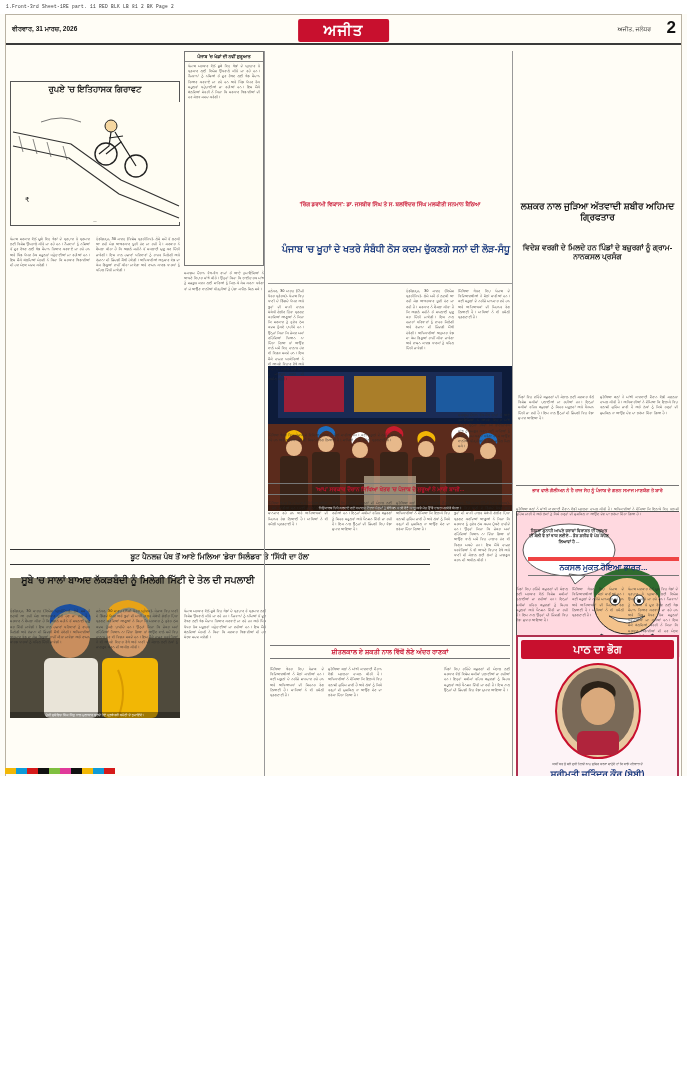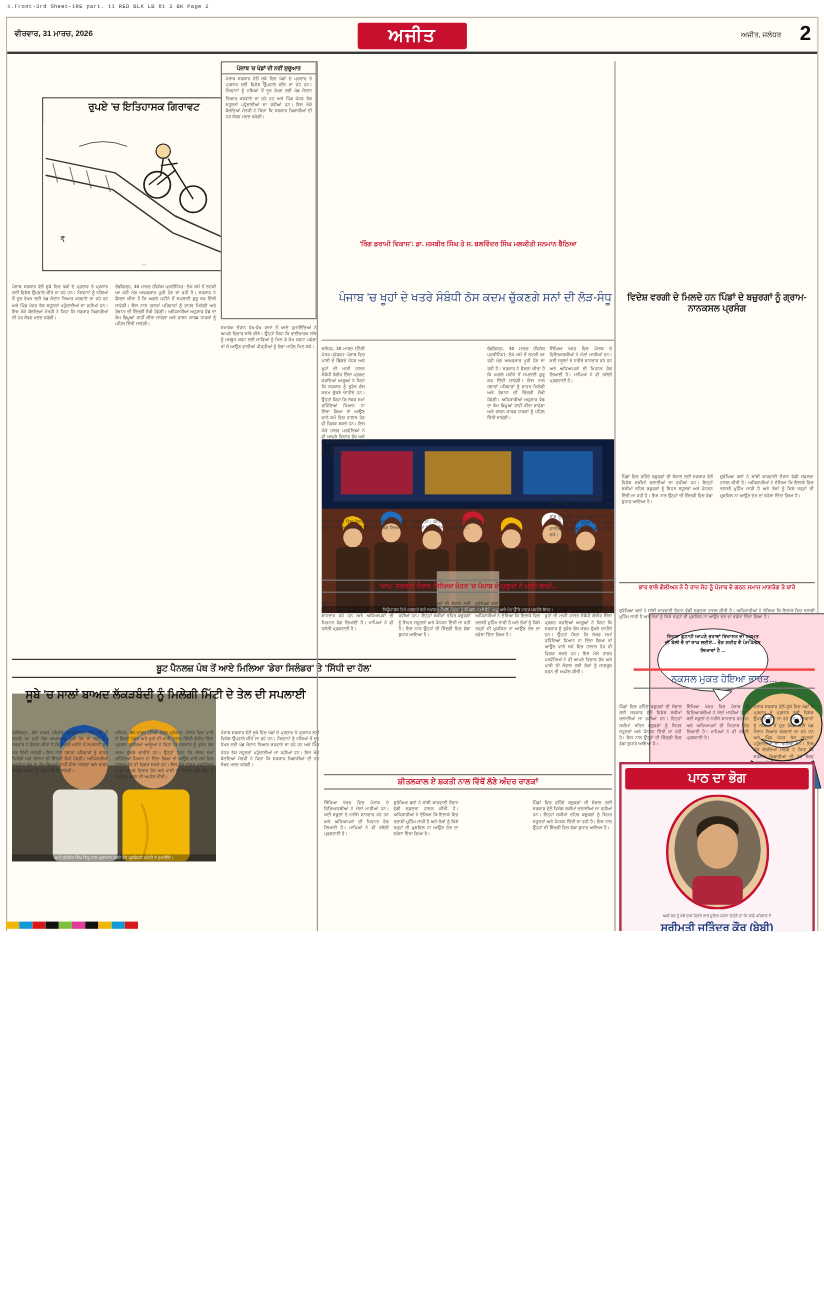--- a/index.html
+++ b/index.html
@@ -66,28 +66,28 @@
   .boxed { border: 1px solid #777; }
   
   .photo { position: relative; overflow: hidden; background: #c9c3b5; }
   .photo .ph-label {
     position: absolute; bottom: 0; left: 0; right: 0;
     font-size: 3.4px; color: #fff; background: rgba(0,0,0,.35);
     text-align: center; padding: 1px 0;
   }
   
   .cartoon {
-    background: #fffdf3; border: 1px solid #555; position: relative; margin-left: 25px;
+    background: #fffdf3; border: 1px solid #555; position: relative;
   }
   .toon-bubble {
     position: absolute; font-size: 4.2px; line-height: 1.3; color: #111;
     font-weight: bold; text-align: center;
   }
   .redhead { color: #c8102e; font-weight: bold; text-align: center; }
-  .bluehead { color: #15357a; font-weight: normal; text-align: center; margin-left: 12px; }
+  .bluehead { color: #15357a; font-weight: bold; text-align: center; margin-left: 12px; }
   .divider-v { position: absolute; width: 1px; background: #999; }
   .divider-h { position: absolute; height: 1px; background: #999; }
   .yellow-box { background: #fff7c0; border: 1px solid #b59b27; }
   .ad-box { border: 2px solid #b03050; background: #fff8fa; }
   .tiny { font-size: 3.2px; }
   
   .colorbar { position: absolute; bottom: 2px; left: 5px; display: flex; }
   .colorbar span { width: 11px; height: 6px; display: inline-block; }
   
   .mkt-table { width: 100%; border-collapse: collapse; font-size: 3.6px; }
@@ -211,20 +211,23 @@
           <circle cx="98" cy="88" r="5" fill="#fff" stroke="#222"></circle>
           <circle cx="122" cy="88" r="5" fill="#fff" stroke="#222"></circle>
           <circle cx="98" cy="89" r="2" fill="#111"></circle>
           <circle cx="122" cy="89" r="2" fill="#111"></circle>
           <path d="M92 104 q18 14 36 0 q-18 6 -36 0z" fill="#fff" stroke="#222" stroke-width=".8"></path>
           <path d="M84 122 q26 16 52 0 l6 23 l-64 0z" fill="#2b6a9c" stroke="#222" stroke-width=".8"></path>
         </g>
       </svg>
       <div class="toon-bubble" style="left:12px; top:16px; width:80px;">ਜਿਹੜਾ ਗੁਨਾਹੀ ਆਪਣੇ ਭਰਾਵਾਂ ਵਿਰਾਸਤ ਦੀ ਹਕੂਮਤ ਦੀ ਬੋਲੀ ਵੈ ਤਾਂ ਝਾਕ ਲਈਏ... ਭੈੜ ਸ਼ਰੀਫ ਵੈ ਪੰਜ ਕੱਢਣ ਲਿਆਵਾਂ ਹੈ ...</div>
     </div>
+    <div class="col" style="left:510px; top:186px; width:163px;">
+      <div style="font-size:9px;font-weight:bold;text-align:center;color:#111;line-height:1.2;">ਲਸ਼ਕਰ ਨਾਲ ਜੁੜਿਆ ਅੱਤਵਾਦੀ ਸ਼ਬੀਰ ਅਹਿਮਦ ਗ੍ਰਿਫਤਾਰ</div>
+    </div>
 
     <div class="col" style="left:262px; top:228px; width:244px;">
       <div class="bluehead" style="font-size:9.5px;line-height:1.25;">ਪੰਜਾਬ 'ਚ ਖੂਹਾਂ ਦੇ ਖਤਰੇ ਸੰਬੰਧੀ ਠੋਸ ਕਦਮ ਚੁੱਕਣਗੇ ਸਨਾਂ ਦੀ ਲੋੜ-ਸੰਧੂ</div>
     </div>
     <div class="divider-h" style="left:262px; top:268px; width:244px;"></div>
 
     <div class="col photo" style="left:300px; top:325px; width:96px; height:88px;">
       <svg width="96" height="88">
         <rect width="96" height="88" fill="#6a6253"></rect>
         <rect width="96" height="40" fill="#857c69"></rect>
@@ -272,21 +275,21 @@
 
     <div class="col body-txt" style="left:512px; top:380px; width:76px; height:84px;">ਪਿੰਡਾਂ ਵਿਚ ਰਹਿੰਦੇ ਬਜ਼ੁਰਗਾਂ ਦੀ ਸੰਭਾਲ ਲਈ ਸਰਕਾਰ ਵੱਲੋਂ ਵਿਸ਼ੇਸ਼ ਸਕੀਮਾਂ ਚਲਾਈਆਂ ਜਾ ਰਹੀਆਂ ਹਨ। ਇਨ੍ਹਾਂ ਸਕੀਮਾਂ ਤਹਿਤ ਬਜ਼ੁਰਗਾਂ ਨੂੰ ਸਿਹਤ ਸਹੂਲਤਾਂ ਅਤੇ ਪੈਨਸ਼ਨ ਦਿੱਤੀ ਜਾ ਰਹੀ ਹੈ। ਇਸ ਨਾਲ ਉਨ੍ਹਾਂ ਦੀ ਜ਼ਿੰਦਗੀ ਵਿਚ ਵੱਡਾ ਸੁਧਾਰ ਆਇਆ ਹੈ।</div>
     <div class="col body-txt" style="left:594px; top:380px; width:78px; height:84px;">ਸੁਰੱਖਿਆ ਬਲਾਂ ਨੇ ਸਾਂਝੀ ਕਾਰਵਾਈ ਦੌਰਾਨ ਵੱਡੀ ਸਫ਼ਲਤਾ ਹਾਸਲ ਕੀਤੀ ਹੈ। ਅਧਿਕਾਰੀਆਂ ਨੇ ਦੱਸਿਆ ਕਿ ਇਲਾਕੇ ਵਿਚ ਤਲਾਸ਼ੀ ਮੁਹਿੰਮ ਜਾਰੀ ਹੈ ਅਤੇ ਲੋਕਾਂ ਨੂੰ ਕਿਸੇ ਤਰ੍ਹਾਂ ਦੀ ਮੁਸ਼ਕਿਲ ਨਾ ਆਉਣ ਦੇਣ ਦਾ ਭਰੋਸਾ ਦਿੱਤਾ ਗਿਆ ਹੈ।</div>
 
     <div class="col" style="left:510px; top:470px; width:163px;">
       <div class="redhead" style="font-size:4.8px;border-top:1px solid #777;padding-top:1.5px;line-height:1.25;">ਭਾਰ ਵਾਲੇ ਗੋਲੀਅਨ ਨੇ ਹੈ ਰਾਜ ਸੇਹ ਨੂੰ ਪੰਜਾਬ ਦੇ ਗਠਨ ਸਮਾਜ ਮਾਣਯੋਗ ਤੇ ਬਾਰੇ</div>
     </div>
     <div class="col body-txt" style="left:510px; top:492px; width:163px; height:48px;">ਸੁਰੱਖਿਆ ਬਲਾਂ ਨੇ ਸਾਂਝੀ ਕਾਰਵਾਈ ਦੌਰਾਨ ਵੱਡੀ ਸਫ਼ਲਤਾ ਹਾਸਲ ਕੀਤੀ ਹੈ। ਅਧਿਕਾਰੀਆਂ ਨੇ ਦੱਸਿਆ ਕਿ ਇਲਾਕੇ ਵਿਚ ਤਲਾਸ਼ੀ ਮੁਹਿੰਮ ਜਾਰੀ ਹੈ ਅਤੇ ਲੋਕਾਂ ਨੂੰ ਕਿਸੇ ਤਰ੍ਹਾਂ ਦੀ ਮੁਸ਼ਕਿਲ ਨਾ ਆਉਣ ਦੇਣ ਦਾ ਭਰੋਸਾ ਦਿੱਤਾ ਗਿਆ ਹੈ।</div>
 
     <div class="col" style="left:510px; top:542px; width:163px;">
-      <div class="bluehead" style="font-size:8px;border-top:2px solid #ef4444;border-bottom:1px solid #777;padding:2px 0;">ਨਕਸਲ ਮੁਕਤ ਹੋਇਆ ਭਾਰਤ...</div>
+      <div class="bluehead" style="font-size:8px;border-top:4px solid #ef4444;border-bottom:1px solid #777;padding:2px 0;">ਨਕਸਲ ਮੁਕਤ ਹੋਇਆ ਭਾਰਤ...</div>
     </div>
     <div class="col body-txt" style="left:510px; top:572px; width:52px; height:190px;">ਪਿੰਡਾਂ ਵਿਚ ਰਹਿੰਦੇ ਬਜ਼ੁਰਗਾਂ ਦੀ ਸੰਭਾਲ ਲਈ ਸਰਕਾਰ ਵੱਲੋਂ ਵਿਸ਼ੇਸ਼ ਸਕੀਮਾਂ ਚਲਾਈਆਂ ਜਾ ਰਹੀਆਂ ਹਨ। ਇਨ੍ਹਾਂ ਸਕੀਮਾਂ ਤਹਿਤ ਬਜ਼ੁਰਗਾਂ ਨੂੰ ਸਿਹਤ ਸਹੂਲਤਾਂ ਅਤੇ ਪੈਨਸ਼ਨ ਦਿੱਤੀ ਜਾ ਰਹੀ ਹੈ। ਇਸ ਨਾਲ ਉਨ੍ਹਾਂ ਦੀ ਜ਼ਿੰਦਗੀ ਵਿਚ ਵੱਡਾ ਸੁਧਾਰ ਆਇਆ ਹੈ।</div>
     <div class="col body-txt" style="left:566px; top:572px; width:52px; height:190px;">ਸਿੱਖਿਆ ਖੇਤਰ ਵਿਚ ਪੰਜਾਬ ਦੇ ਵਿਦਿਆਰਥੀਆਂ ਨੇ ਮੱਲਾਂ ਮਾਰੀਆਂ ਹਨ। ਕਈ ਸਕੂਲਾਂ ਦੇ ਨਤੀਜੇ ਸ਼ਾਨਦਾਰ ਰਹੇ ਹਨ ਅਤੇ ਅਧਿਆਪਕਾਂ ਦੀ ਮਿਹਨਤ ਰੰਗ ਲਿਆਈ ਹੈ। ਮਾਪਿਆਂ ਨੇ ਵੀ ਤਸੱਲੀ ਪ੍ਰਗਟਾਈ ਹੈ।</div>
     <div class="col body-txt" style="left:622px; top:572px; width:50px; height:150px;">ਪੰਜਾਬ ਸਰਕਾਰ ਵੱਲੋਂ ਸੂਬੇ ਵਿਚ ਖੇਡਾਂ ਦੇ ਪ੍ਰਚਾਰ ਤੇ ਪ੍ਰਸਾਰ ਲਈ ਵਿਸ਼ੇਸ਼ ਉਪਰਾਲੇ ਕੀਤੇ ਜਾ ਰਹੇ ਹਨ। ਨੌਜਵਾਨਾਂ ਨੂੰ ਨਸ਼ਿਆਂ ਤੋਂ ਦੂਰ ਰੱਖਣ ਲਈ ਖੇਡ ਮੈਦਾਨ ਤਿਆਰ ਕਰਵਾਏ ਜਾ ਰਹੇ ਹਨ ਅਤੇ ਪਿੰਡ ਪੱਧਰ ਤੱਕ ਸਹੂਲਤਾਂ ਪਹੁੰਚਾਈਆਂ ਜਾ ਰਹੀਆਂ ਹਨ। ਇਸ ਮੌਕੇ ਬੋਲਦਿਆਂ ਮੰਤਰੀ ਨੇ ਕਿਹਾ ਕਿ ਸਰਕਾਰ ਖਿਡਾਰੀਆਂ ਦੀ ਹਰ ਸੰਭਵ ਮਦਦ ਕਰੇਗੀ।</div>
     <div class="col boxed" style="left:620px; top:726px; width:52px; height:36px; background:#fff;">
       <div class="body-txt" style="padding:2px;">ਪੰਜਾਬ 'ਚ ਖੇਡਾਂ ਦੀ ਨਵੀਂ ਸ਼ੁਰੂਆਤ</div>
     </div>
 
     <div class="col" style="left:4px; top:556px; width:256px;">
       <div style="font-size:9.5px;font-weight:bold;text-align:center;color:#111;line-height:1.25;padding-top:3px;">ਸੂਬੇ 'ਚ ਸਾਲਾਂ ਬਾਅਦ ਲੱਕੜਬੰਦੀ ਨੂੰ ਮਿਲੇਗੀ ਮਿੱਟੀ ਦੇ ਤੇਲ ਦੀ ਸਪਲਾਈ</div>

